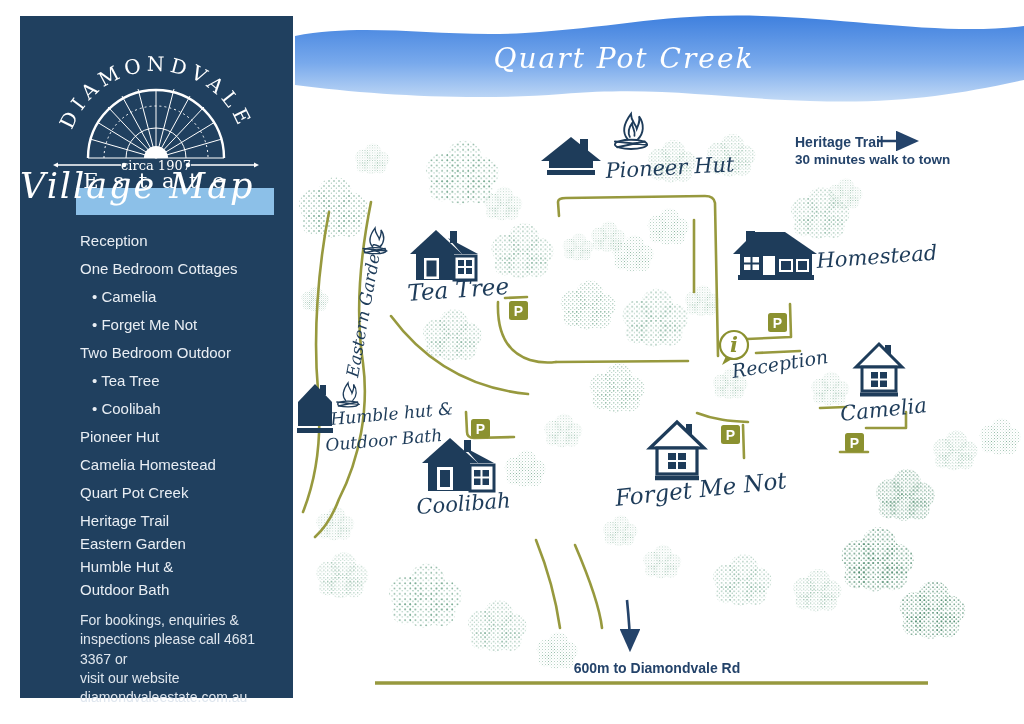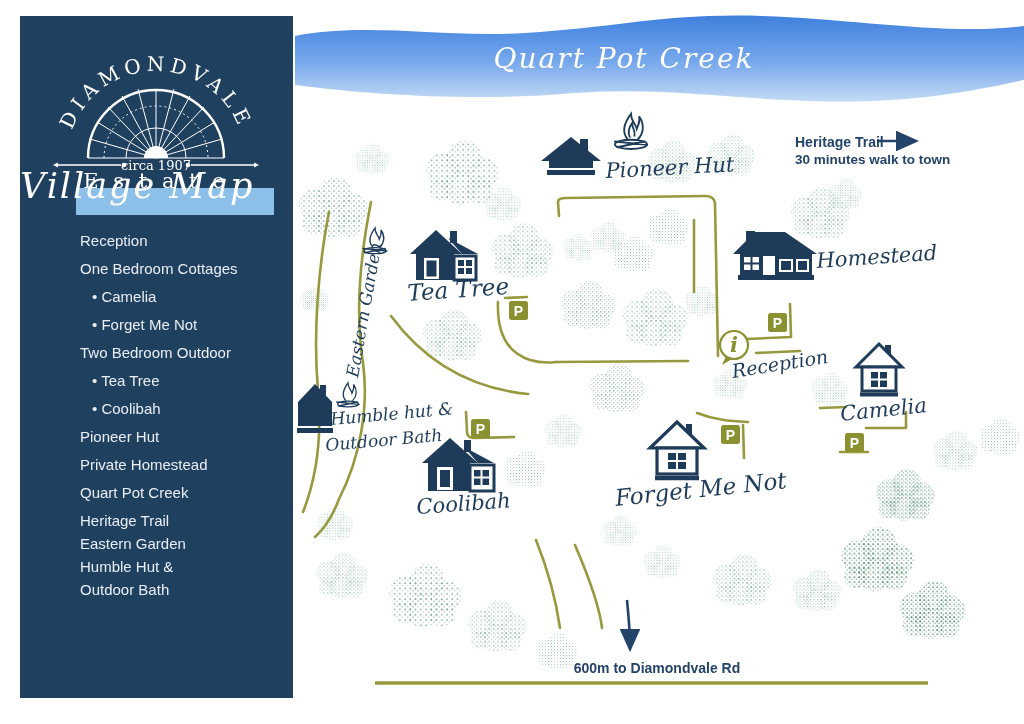--- a/index.html
+++ b/index.html
@@ -83,28 +83,32 @@
 
     <div class="legend">
       <div class="li">Reception</div>
       <div class="li">One Bedroom Cottages</div>
       <div class="li bulleted">Camelia</div>
       <div class="li bulleted">Forget Me Not</div>
       <div class="li">Two Bedroom Outdoor</div>
       <div class="li bulleted">Tea Tree</div>
       <div class="li bulleted">Coolibah</div>
       <div class="li">Pioneer Hut</div>
-      <div class="li">Private Homestead</div>
+      <div class="li">Camelia Homestead</div>
       <div class="li">Quart Pot Creek</div>
       <div class="li tight">Heritage Trail</div>
       <div class="li tight">Eastern Garden</div>
       <div class="li tight">Humble Hut &amp;</div>
       <div class="li tight">Outdoor Bath</div>
     </div>
 
+    <div class="foot">For bookings, enquiries &amp;
+inspections please call 4681 3367 or
+visit our website
+diamondvaleestate.com.au</div>
   </div>
 
   <svg class="creek-svg" width="729" height="120" viewBox="295 0 729 120">
     <defs>
       <linearGradient id="creekG" x1="0" y1="0" x2="0" y2="1">
         <stop offset="0" stop-color="#3f80de"></stop>
         <stop offset="0.55" stop-color="#78a9ec"></stop>
         <stop offset="1" stop-color="#c4dbf6"></stop>
       </linearGradient>
     </defs>

